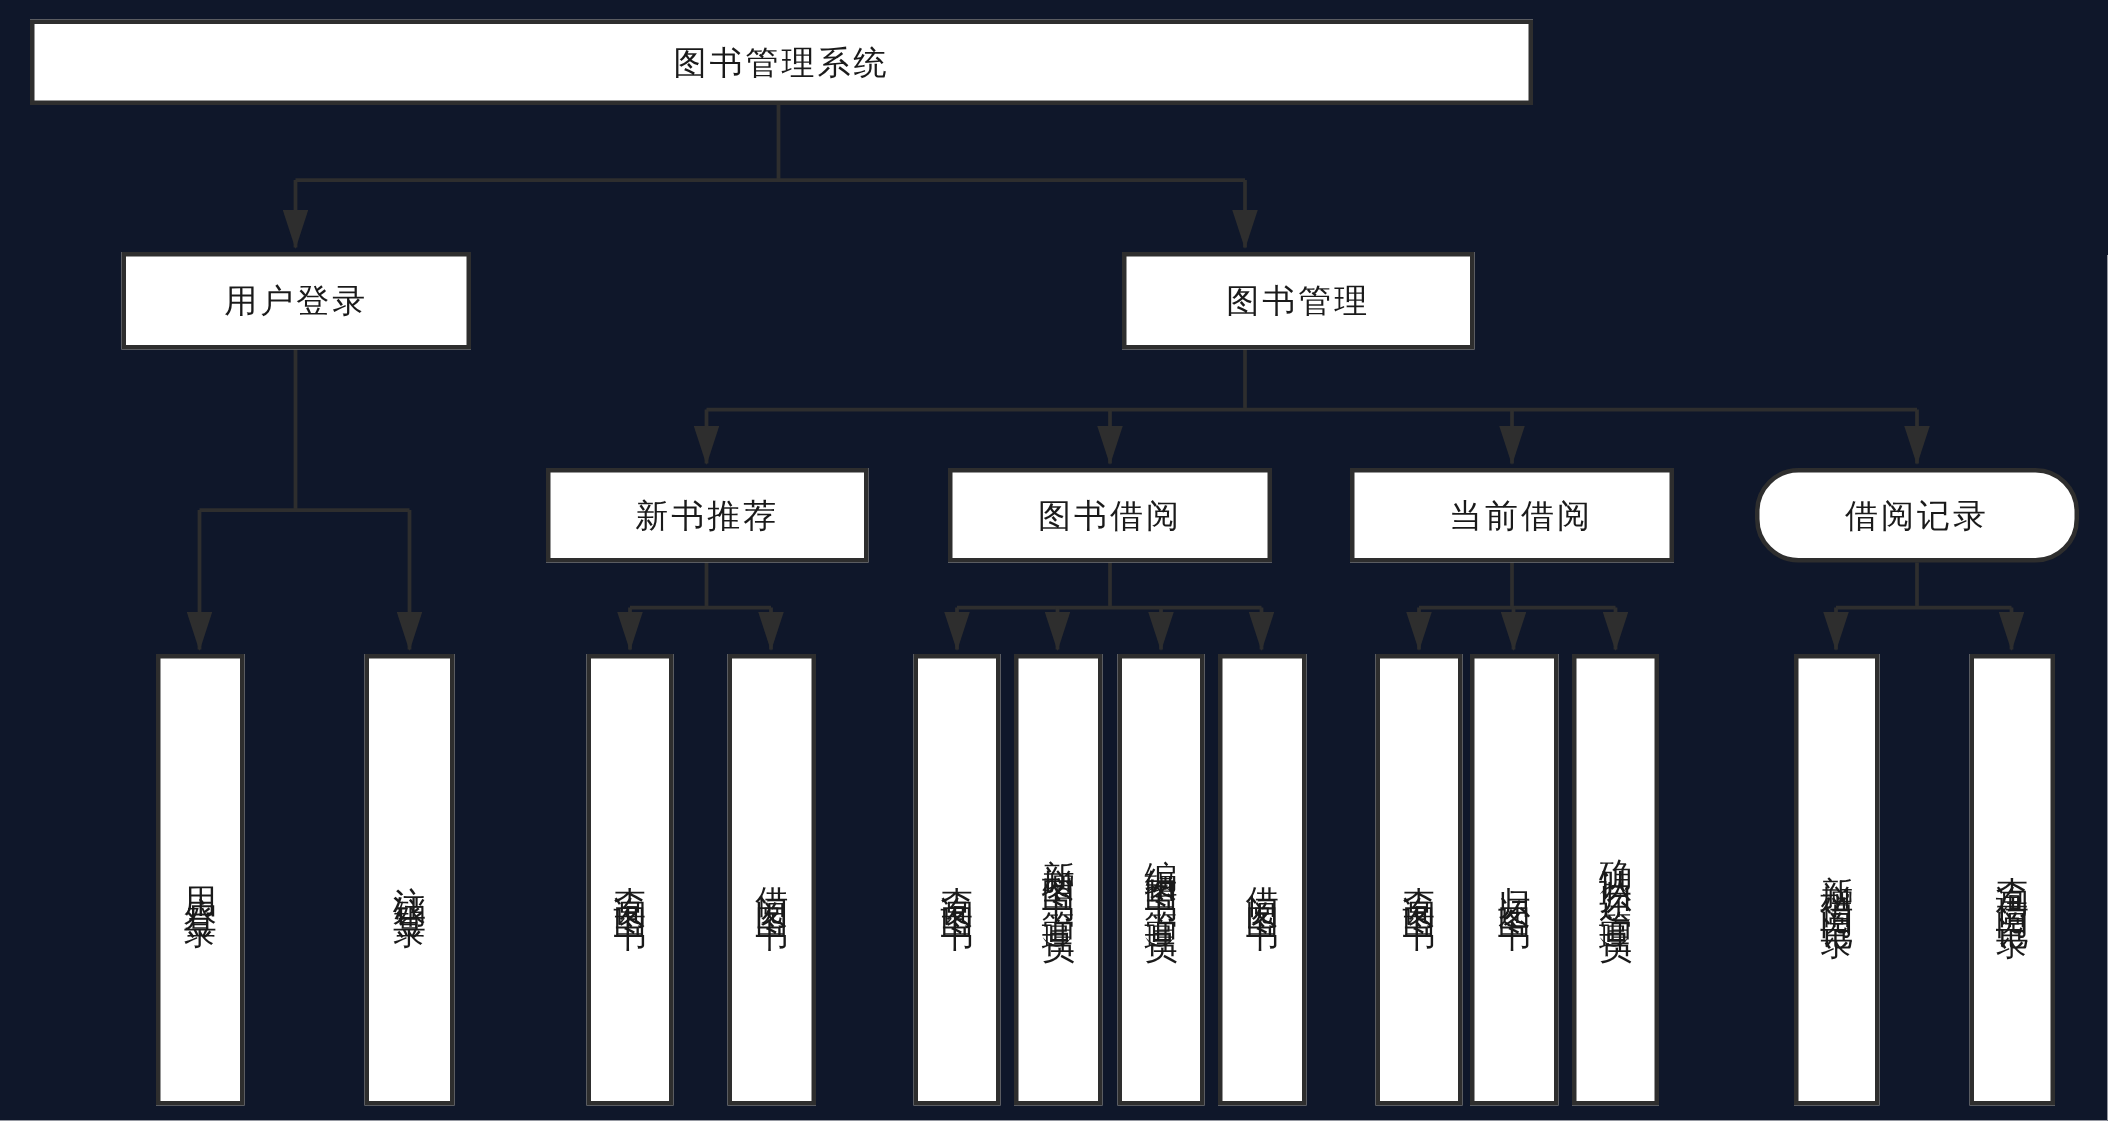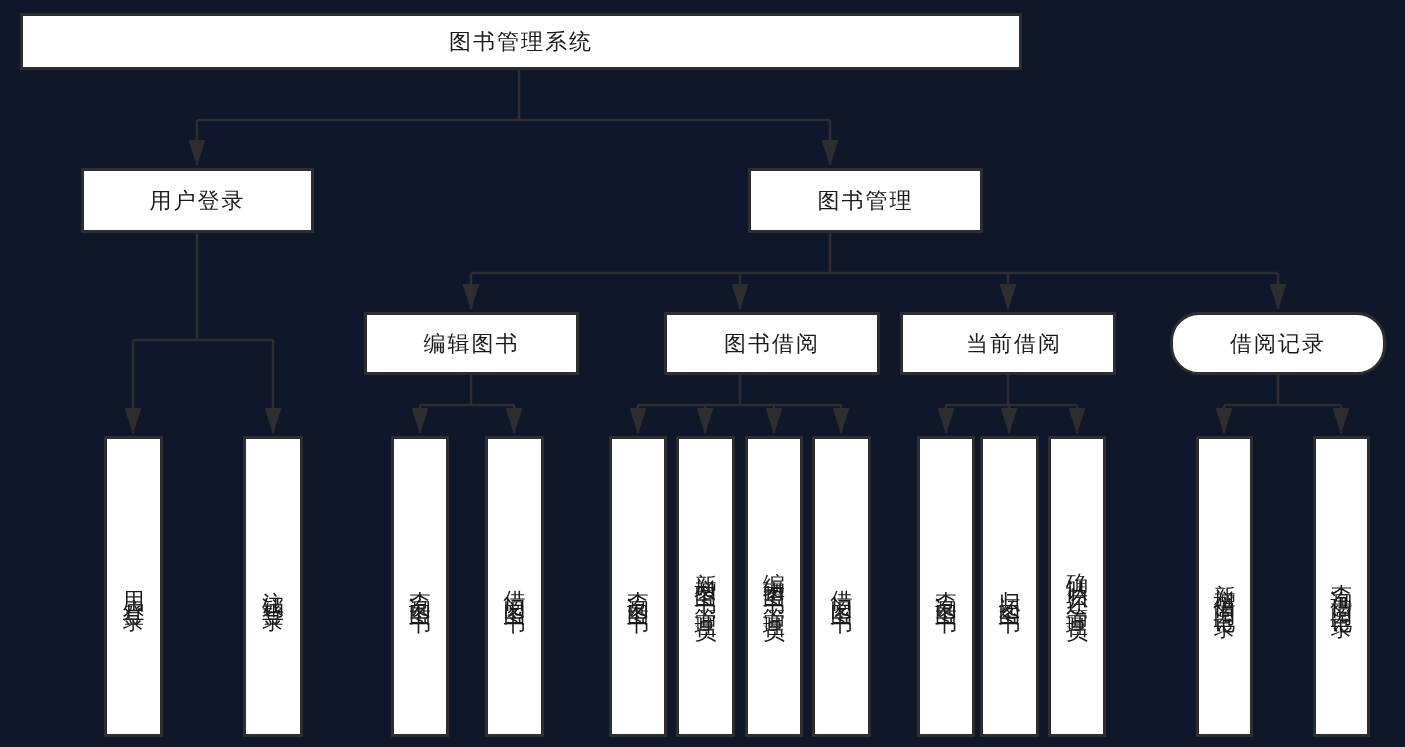--- a/index.html
+++ b/index.html
@@ -115,23 +115,23 @@
   </div>
 
   <div class="node" style="left:81px; top:168px; width:233px; height:65px;">
     <span>用户登录</span>
   </div>
   <div class="node" style="left:712px; top:168px; width:235px; height:65px;margin-left:36px;">
     <span>图书管理</span>
   </div>
 
   <div class="node" style="left:364px; top:312px; width:215px; height:63px;">
-    <span>编辑图书</span>
+    <span>新书推荐</span>
   </div>
-  <div class="node" style="left:664px; top:312px; width:216px; height:63px;">
+  <div class="node" style="left:632px; top:312px; width:216px; height:63px;">
     <span>图书借阅</span>
   </div>
   <div class="node" style="left:900px; top:312px; width:216px; height:63px;padding-left:12px;">
     <span>当前借阅</span>
   </div>
   <div class="node" style="left:1170px; top:312px; width:216px; height:63px;border-radius:29px;">
     <span>借阅记录</span>
   </div>
 
   <div class="node leaf" style="left:104px; top:436px; width:59px; height:301px;">

